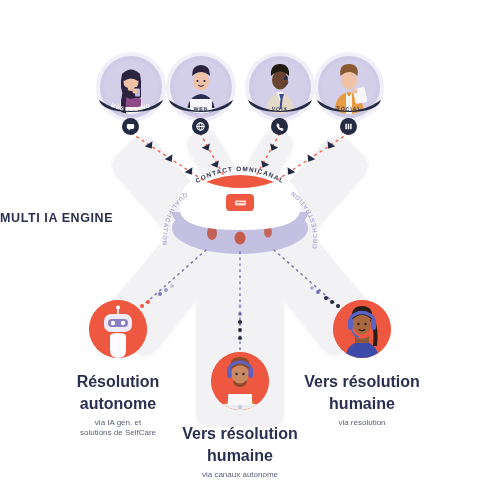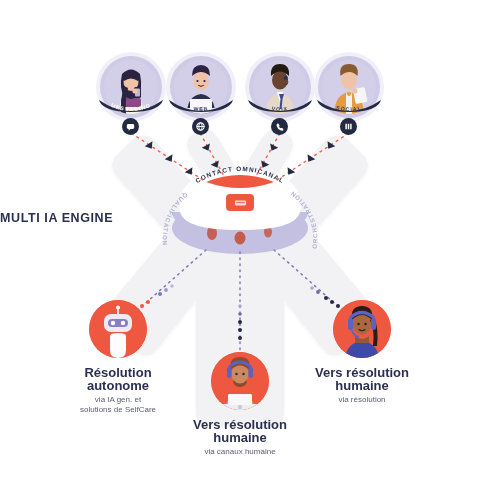--- a/index.html
+++ b/index.html
@@ -38,22 +38,22 @@
     font-weight:bold;color:#2b3050;letter-spacing:.6px;
   }
 
   
   .outcome{position:absolute;text-align:center;}
   .out-circle{
     border-radius:50%;background:#ef5840;overflow:hidden;position:relative;
     margin:0 auto;
   }
   .out-title{
-    font-weight:bold;color:#2b3050;font-size:13px;line-height:13px;
-    margin-top:8px;white-space:pre-line;
+    font-weight:bold;color:#2b3050;font-size:16px;line-height:22px;
+    margin-top:13px;white-space:pre-line;
   }
   .out-sub{
     color:#5c6078;font-size:8px;line-height:10px;margin-top:3px;white-space:pre-line;
   }
 </style>
 </head>
 <body>
 
 <div id="stage">
 
@@ -320,21 +320,21 @@
         <rect x="16" y="15" width="4.5" height="11" rx="2.2" fill="#5a63c4"></rect>
         <rect x="37.5" y="15" width="4.5" height="11" rx="2.2" fill="#5a63c4"></rect>
         <path d="M18 15 q11 -10 22 0" stroke="#5a63c4" stroke-width="3" fill="none"></path>
         <path d="M12 52 h34 l5 6 h-44 z" fill="#eceef3"></path>
         <rect x="17" y="42" width="24" height="11" rx="1.4" fill="#f8f8fb"></rect>
         <circle cx="29" cy="55" r="2.2" fill="#c9ccd8"></circle>
       </svg>
     </div>
     <div class="out-title">Vers résolution
 humaine</div>
-    <div class="out-sub">via canaux humaine</div>
+    <div class="out-sub">via canaux autonome</div>
   </div>
 
   <div class="outcome" style="left:288px;top:300px;width:148px;">
     <div class="out-circle" style="width:58px;height:58px;">
       <svg viewBox="0 0 58 58" width="58" height="58">
         <circle cx="29" cy="29" r="29" fill="#ef5840"></circle>
         <path d="M12 58 q2 -15 17 -17 q15 2 17 17 z" fill="#3d4aa8"></path>
         <path d="M22 36 q7 6 14 0 l0 7 l-14 0 z" fill="#8d5a3c"></path>
         <ellipse cx="29" cy="24" rx="9" ry="10.5" fill="#a9683f"></ellipse>
         <path d="M19 20 q10 -10 20 0 q2 -14 -10 -14 q-12 0 -10 14 z" fill="#2b1d16"></path>

